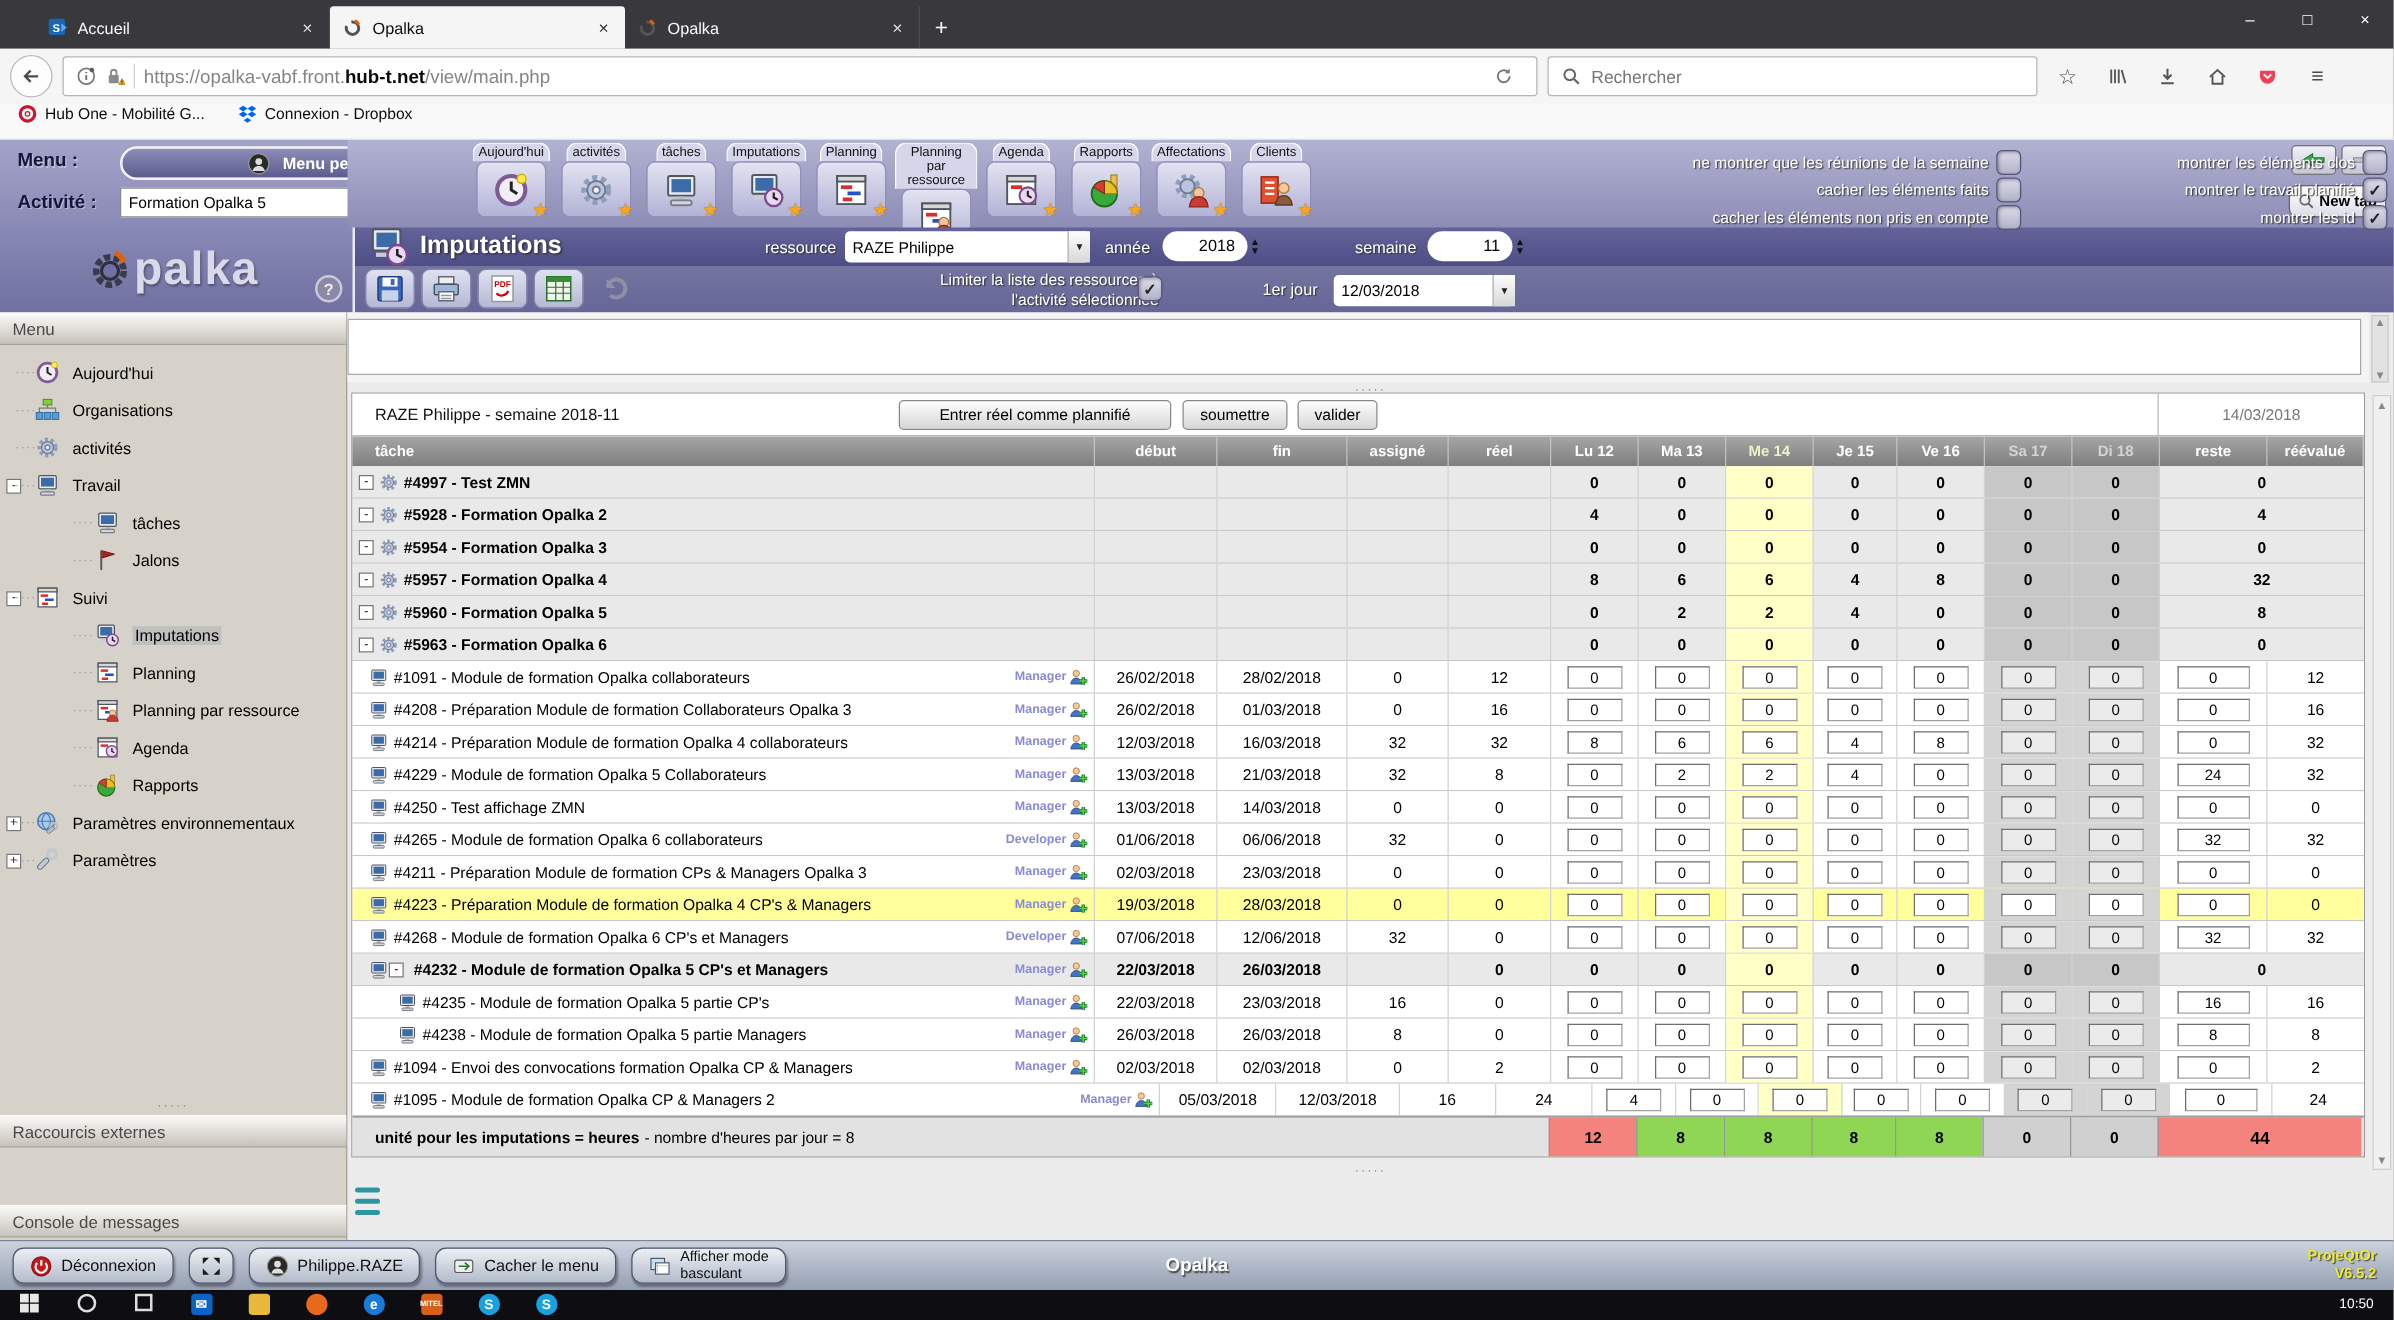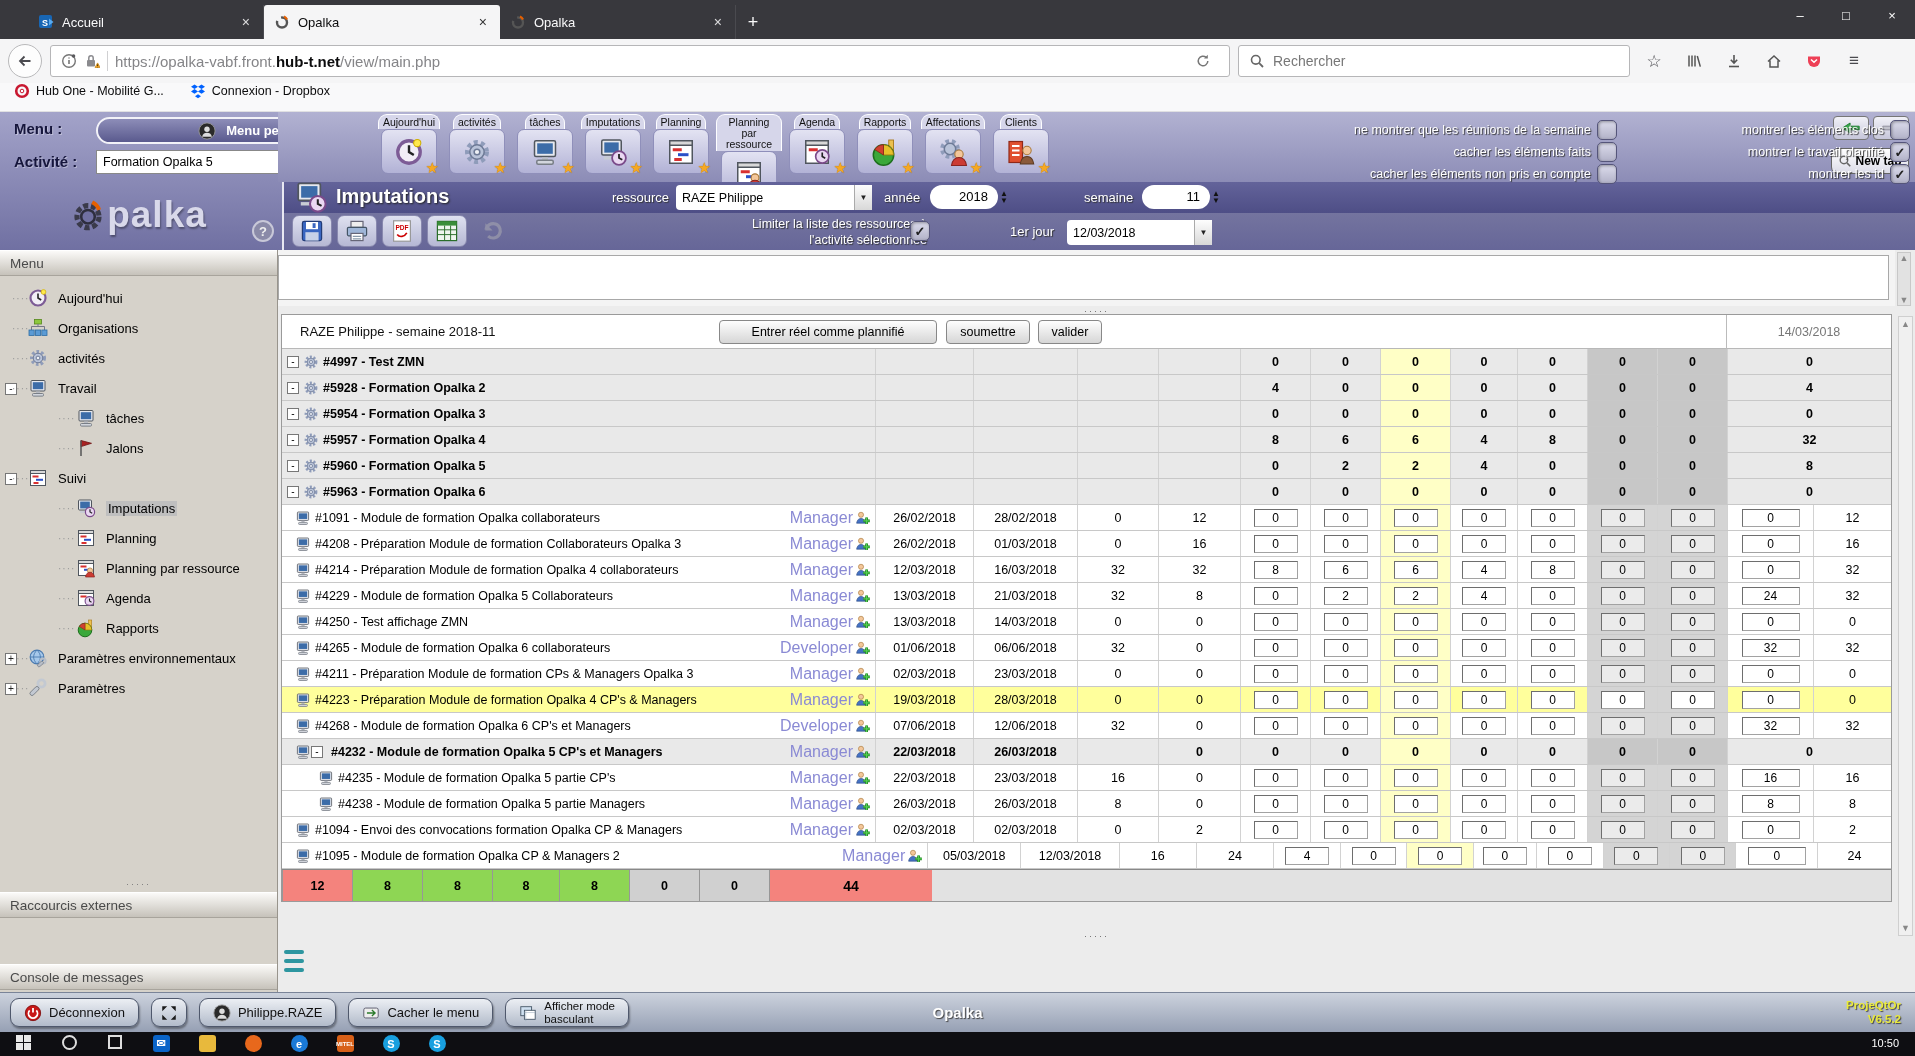--- a/index.html
+++ b/index.html
@@ -97,21 +97,21 @@
 .drow.group{background:#e9e9e9;font-weight:bold}
 .drow.hl{background:#ffff9c}
 .drow .c{display:flex;align-items:center;justify-content:center;border-right:1px solid #d2d2d2;position:relative}
 .drow .c.me{background:#ffffc6}
 .drow .c.we{background:#d4d4d4}
 .drow.group .c.we{background:#c7c7c7}
 .drow .c.taskc{justify-content:flex-start;overflow:hidden}
 .tlabel{white-space:nowrap;overflow:hidden;margin-left:4px}
 .rexp{width:12px;height:12px;border:1px solid #777;background:#fff;font-size:10px;line-height:10px;text-align:center;font-weight:normal;margin-right:4px;flex:none}
 .role{margin-left:auto;display:flex;align-items:center;gap:2px;padding-right:4px;flex:none}
-.rolename{color:#8a8ad4;font-size:16px;font-weight:normal}
+.rolename{color:#8a8ad4;font-size:10px;font-weight:bold}
 .inp{width:44px;height:18px;background:#fff;border:1px solid #a2a2a2;border-top-color:#6e6e6e;border-left-color:#6e6e6e;display:flex;align-items:center;justify-content:center;font-size:12px;font-weight:normal}
 .we .inp{background:#ebebeb}
 .hl .inp{background:#fff}
 .inp.wres{width:58px}
 .tfoot{display:flex;height:32px;background:#e2e2e2;border-top:1px solid #888;font-size:12.5px;align-items:stretch}
 .tfoot .flbl{width:957px;display:flex;align-items:center;padding-left:18px;gap:4px}
 .tot{display:flex;align-items:center;justify-content:center;font-weight:bold;border-left:1px solid #979797}
 .tot.red{background:#f4837d}.tot.green{background:#8ed654}.tot.gray{background:#d0d0d0}
 .tot.big{font-size:14px}
 .tealmenu{position:absolute;left:6px;top:700px;width:20px;height:22px;display:flex;flex-direction:column;justify-content:space-between}
@@ -805,20 +805,36 @@
     <div class="splitdots" style="top:57px">·····</div>
 
     <div class="tablewrap">
       <div class="trow-summary">
         <span class="sumtext">RAZE Philippe - semaine 2018-11</span>
         <div class="gbtn" style="left:437px;width:218px">Entrer réel comme plannifié</div>
         <div class="gbtn" style="left:664px;width:84px">soumettre</div>
         <div class="gbtn" style="left:756px;width:64px">valider</div>
         <div class="datehdr">14/03/2018</div>
       </div>
+      <div class="thead" id="thead">
+          <div class="hc first" style="width: 594px;">tâche</div>
+          <div class="hc" style="width: 98px;">début</div>
+          <div class="hc" style="width: 104px;">fin</div>
+          <div class="hc" style="width: 81px;">assigné</div>
+          <div class="hc" style="width: 82px;">réel</div>
+          <div class="hc" style="width: 70px;">Lu 12</div>
+          <div class="hc" style="width: 70px;">Ma 13</div>
+          <div class="hc cur" style="width: 70px;">Me 14</div>
+          <div class="hc" style="width: 67px;">Je 15</div>
+          <div class="hc" style="width: 70px;">Ve 16</div>
+          <div class="hc dim" style="width: 70px;">Sa 17</div>
+          <div class="hc dim" style="width: 70px;">Di 18</div>
+          <div class="hc" style="width: 86px;">reste</div>
+          <div class="hc" style="width: 77px;">réévalué</div>
+        </div>
       <div id="tbody">
           <div class="drow group">
             <div class="c c0 taskc" style="width: 594px; padding-left: 5px;">
               <span class="rexp">-</span>
               <span class="ic s16">
                 <svg viewBox="0 0 20 20">
                   <circle cx="10" cy="10" r="6.2" fill="none" stroke="#8f9cba" stroke-width="3.6" stroke-dasharray="2.5 2"></circle>
                   <circle cx="10" cy="10" r="4.8" fill="#b9c3d9" stroke="#6d7a96"></circle>
                   <circle cx="10" cy="10" r="1.9" fill="#eef1f6" stroke="#6d7a96"></circle>
                 </svg>
@@ -1684,20 +1700,24 @@
             <div class="c we" style="width: 70px;">
               <span class="inp">0</span>
             </div>
             <div class="c" style="width: 86px;">
               <span class="inp wres">0</span>
             </div>
             <div class="c" style="width: 77px; border-right: none;">24</div>
           </div>
         </div>
       <div class="tfoot" id="tfoot">
+          <div class="flbl">
+            <b>unité pour les imputations = heures</b> 
+            <span>- nombre d'heures par jour = 8</span>
+          </div>
           <div class="tot red" style="width:70px">12</div>
           <div class="tot green" style="width:70px">8</div>
           <div class="tot green" style="width:70px">8</div>
           <div class="tot green" style="width:67px">8</div>
           <div class="tot green" style="width:70px">8</div>
           <div class="tot gray" style="width:70px">0</div>
           <div class="tot gray" style="width:70px">0</div>
           <div class="tot big red" style="width:163px">44</div>
         </div>
     </div>

